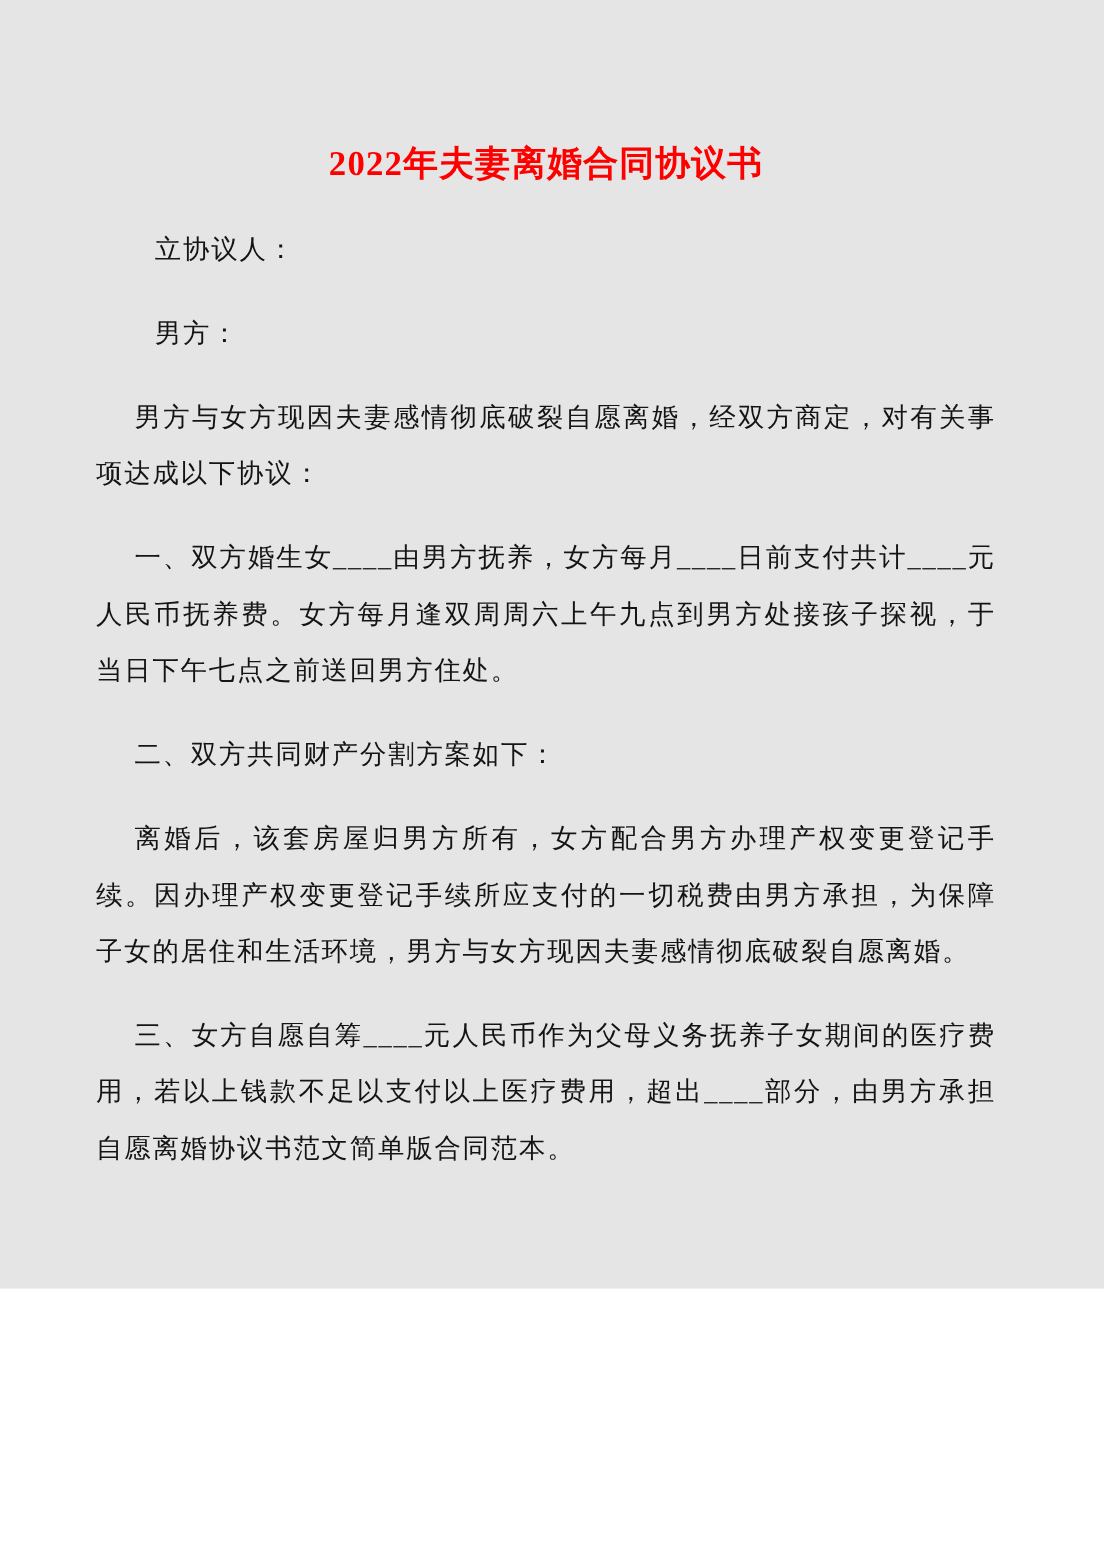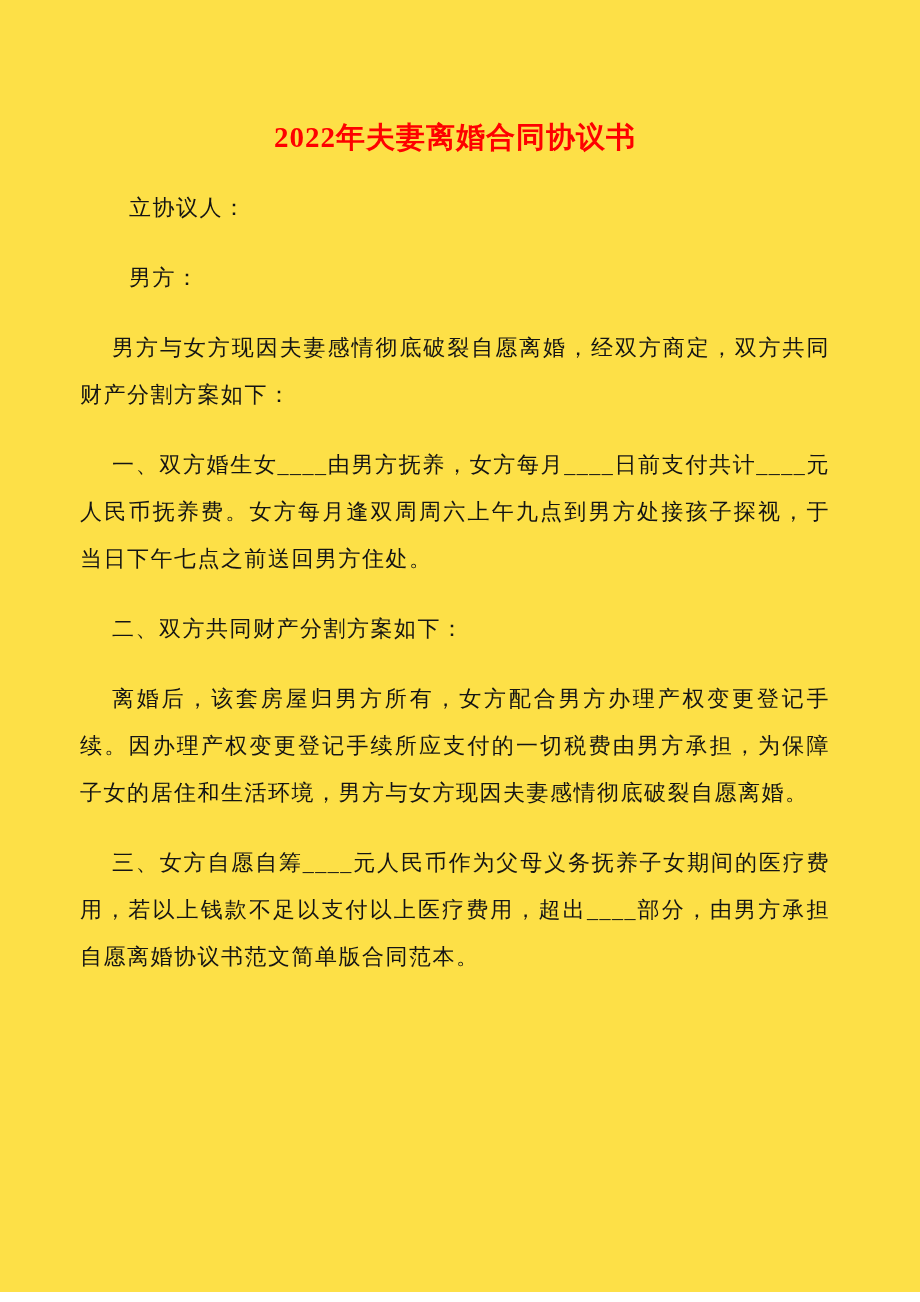--- a/index.html
+++ b/index.html
@@ -4,22 +4,22 @@
 <style>
   html, body {
     margin: 0;
     padding: 0;
     background: #ffffff;
   }
   .page {
     position: relative;
     box-sizing: border-box;
     width: 920px;
-    height: 1292px;
-    background: #fde047;
+    height: 1074px;
+    background: #e5e5e5;
     padding: 114px 90px 40px 80px;
     overflow: hidden;
     font-family: "Liberation Serif", "DejaVu Serif", serif;
     font-size: 22px;
     color: #141414;
     letter-spacing: 1.5px;
   }
   .doc-title {
     margin: 0 0 23px 0;
     font-size: 29px;
@@ -44,21 +44,21 @@
 
 <div class="page" style="color: rgb(20, 20, 20);">
 
   <h1 class="doc-title" style="color: rgb(254, 0, 0);">2022年夫妻离婚合同协议书</h1>
 
   <p class="para indent-wide">立协议人：</p>
 
   <p class="para indent-wide">男方：</p>
 
 
-  <p class="para indent-normal">男方与女方现因夫妻感情彻底破裂自愿离婚，经双方商定，双方共同财产分割方案如下：</p>
+  <p class="para indent-normal">男方与女方现因夫妻感情彻底破裂自愿离婚，经双方商定，对有关事项达成以下协议：</p>
 
   <p class="para indent-normal">一、双方婚生女____由男方抚养，女方每月____日前支付共计____元人民币抚养费。女方每月逢双周周六上午九点到男方处接孩子探视，于当日下午七点之前送回男方住处。</p>
 
   <p class="para indent-normal bold">二、双方共同财产分割方案如下：</p>
 
 
   <p class="para indent-normal">离婚后，该套房屋归男方所有，女方配合男方办理产权变更登记手续。因办理产权变更登记手续所应支付的一切税费由男方承担，为保障子女的居住和生活环境，男方与女方现因夫妻感情彻底破裂自愿离婚。</p>
 
   <p class="para indent-normal">三、女方自愿自筹____元人民币作为父母义务抚养子女期间的医疗费用，若以上钱款不足以支付以上医疗费用，超出____部分，由男方承担自愿离婚协议书范文简单版合同范本。</p>
 

